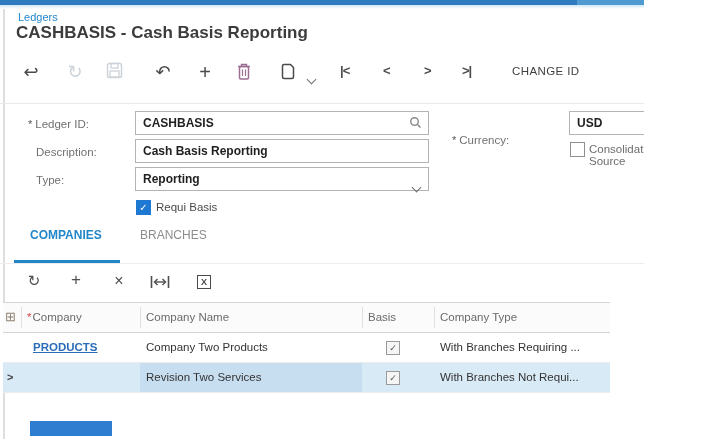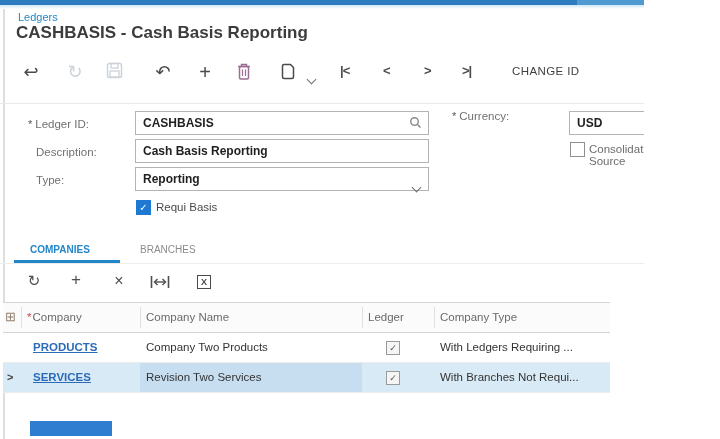--- a/index.html
+++ b/index.html
@@ -39,21 +39,21 @@
   .f-val{font-weight:600;}
   .mag{position:absolute;right:6px;top:4px;}
   .sel-chev{position:absolute;right:8px;top:8px;}
 
   .cb{position:absolute;width:13px;height:13px;border:1px solid #8f8f8f;background:#fff;
       text-align:center;line-height:13px;font-size:10px;color:#fff;cursor:pointer;}
   .cb.checked-blue{background:#1f78d1;border-color:#1f78d1;}
   .cb-label{position:absolute;font-size:11.5px;color:#4a4a4a;}
 
   
-  .tab{position:absolute;top:244px;font-size:10px;cursor:pointer;}
+  .tab{position:absolute;top:228px;font-size:12px;cursor:pointer;}
   .tab.active{color:#2386c9;font-weight:600;}
   .tab.inactive{color:#8c8c8c;}
   .tab-underline{position:absolute;left:14px;top:260px;width:106px;height:3px;background:#2386c9;}
   .tab-hairline{position:absolute;left:0;top:263px;width:720px;height:1px;background:#ededed;}
 
   
   .g-ic{position:absolute;top:272px;font-size:15px;color:#4f4f4f;cursor:pointer;width:20px;text-align:center;}
   .excel-box{position:absolute;top:275px;width:12px;height:12px;border:1.5px solid #4a4a4a;
              font-size:9px;font-weight:700;color:#4a4a4a;text-align:center;line-height:12px;cursor:pointer;}
 
@@ -137,21 +137,21 @@
   <div class="f-input f-val" style="left:135px;top:167px;width:285px">
     <span>Reporting</span>
     <span class="sel-chev"><span class="chev"></span></span>
   </div>
 
   <div class="cb checked-blue" style="left:136px;top:200px">
     <span>✓</span>
   </div>
   <div class="cb-label" style="left:156px;top:201px">Requi Basis</div>
 
-  <div class="f-label" style="left:452px;top:110px">
+  <div class="f-label" style="left:452px;top:134px">
     <span class="f-req">*</span><span>Currency:</span>
   </div>
   <div class="f-input f-val" style="left:569px;top:111px;width:150px">
     <span>USD</span>
   </div>
 
   <div class="cb" style="left:570px;top:142px"></div>
   <div class="cb-label" style="left:589px;top:143px;color:#6e6e6e">Consolidation Source</div>
 
   <div class="tab active" style="left:30px">COMPANIES</div>
@@ -172,40 +172,37 @@
   <div class="grid">
     <div class="g-header">
       <span class="corner-ic">⊞</span>
       <span class="hsep" style="left:18px"></span>
       <div class="g-cell" style="left:24px;width:110px">
         <span class="hdr-req">*</span><span>Company</span>
       </div>
       <span class="hsep" style="left:137px"></span>
       <div class="g-cell" style="left:143px;width:210px">Company Name</div>
       <span class="hsep" style="left:359px"></span>
-      <div class="g-cell" style="left:365px;width:60px">Ledger</div>
+      <div class="g-cell" style="left:365px;width:60px">Basis</div>
       <span class="hsep" style="left:431px"></span>
       <div class="g-cell" style="left:437px;width:165px">Company Type</div>
     </div>
 
     <div class="g-row">
       <div class="g-cell" style="left:30px;width:105px">
         <span class="g-link">PRODUCTS</span>
       </div>
       <div class="g-cell" style="left:143px;width:210px;color:#333">Company Two Products</div>
       <span class="g-cb" style="left:383px"><span>✓</span></span>
-      <div class="g-cell" style="left:437px;width:168px;color:#333">With Ledgers Requiring ...</div>
+      <div class="g-cell" style="left:437px;width:168px;color:#333">With Branches Requiring ...</div>
     </div>
 
     <div class="g-row selected">
       <span class="cell-name-bg"></span>
       <span class="row-arrow">&gt;</span>
-      <div class="g-cell" style="left:30px;width:105px">
-        <span class="g-link">SERVICES</span>
-      </div>
       <div class="g-cell" style="left:143px;width:210px;color:#333">Revision Two Services</div>
       <span class="g-cb" style="left:383px"><span>✓</span></span>
       <div class="g-cell" style="left:437px;width:168px;color:#333">With Branches Not Requi...</div>
     </div>
   </div>
 
   <div class="status-rect"></div>
 
 </div>
 

